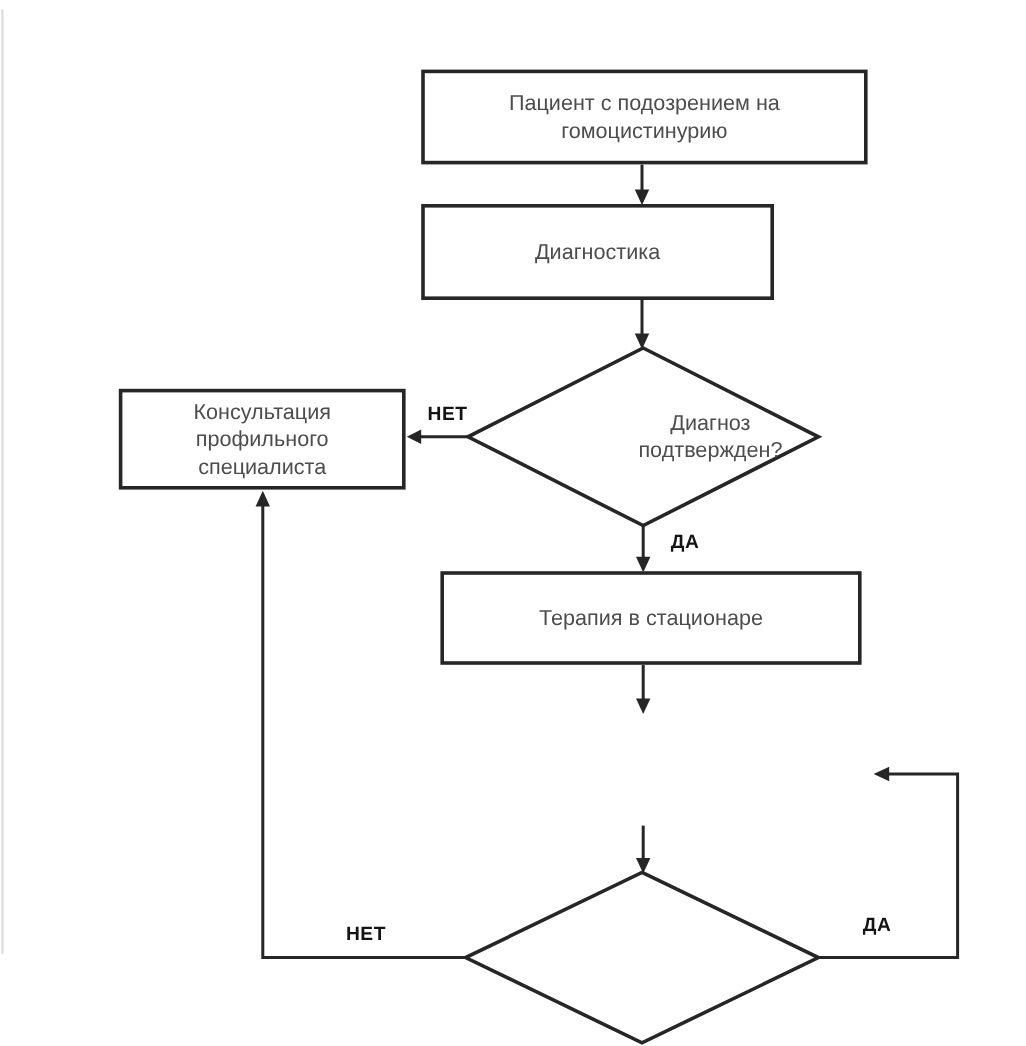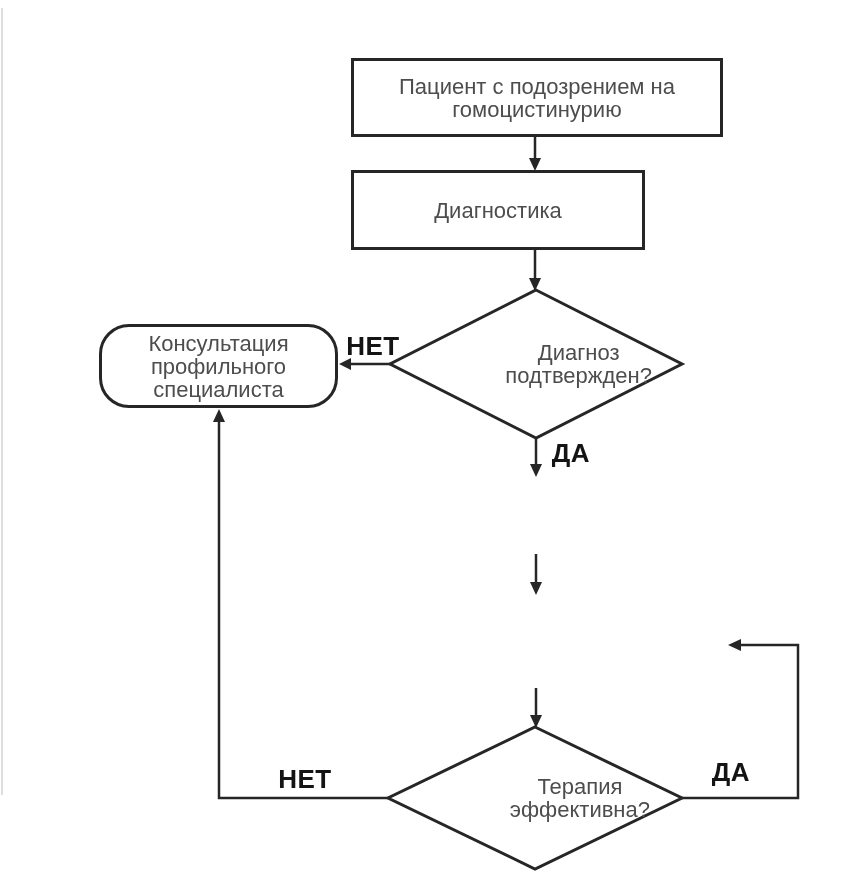--- a/index.html
+++ b/index.html
@@ -27,46 +27,46 @@
     box-sizing: border-box;
     background: #ffffff;
     border: 3px solid #262626;
     display: flex;
     align-items: center;
     justify-content: center;
     text-align: center;
   }
   .node-label, .diamond-label {
     white-space: pre-line;
-    font-size: 22px;
+    font-size: 18px;
     line-height: 23px;
     color: #4d4d4d;
     text-align: center;
   }
   .diamond-text {
     position: absolute;
     display: flex;
     align-items: center;
     justify-content: flex-end;
     text-align: center;
     pointer-events: none;
   }
   .edge-label {
     position: absolute;
     transform: translate(-50%, -50%);
     font-weight: bold;
-    font-size: 26px;
+    font-size: 16px;
     color: #141414;
     letter-spacing: 0.5px;
     white-space: nowrap;
   }
   
   #node-start    { left: 351px; top: 58px;  width: 372px; height: 79px; }
   #node-diag     { left: 351px; top: 170px; width: 294px; height: 80px; }
-  #node-consult  { left: 99px;  top: 324px; width: 239px; height: 84px; border-radius: 30px; }
+  #node-consult  { left: 99px;  top: 324px; width: 239px; height: 84px; }
   #node-therapy  { left: 367px; top: 476px; width: 351px; height: 78px; }
   #node-followup { left: 368px; top: 594px; width: 359px; height: 94px; }
   #dtext-confirmed { left: 420px; top: 326px; width: 232px; height: 76px; }
   #dtext-effective { left: 420px; top: 760px; width: 230px; height: 76px; }
   #label-confirmed-no  { left: 373px; top: 346px; }
   #label-confirmed-yes { left: 571px; top: 453px; }
   #label-effective-no  { left: 305px; top: 779px; }
   #label-effective-yes { left: 731px; top: 772px; }
 </style>
 </head>
@@ -118,30 +118,29 @@
   <div class="node" id="node-diag">
     <span class="node-label">Диагностика</span>
   </div>
 
   <div class="node" id="node-consult">
     <span class="node-label">Консультация
 профильного
 специалиста</span>
   </div>
 
+  <div class="node" id="node-therapy">
+    <span class="node-label">Терапия в стационаре</span>
+  </div>
 
 
   <div class="diamond-text" id="dtext-confirmed">
     <span class="diamond-label">Диагноз
 подтвержден?</span>
   </div>
 
-  <div class="diamond-text" id="dtext-effective">
-    <span class="diamond-label">Терапия
-эффективна?</span>
-  </div>
 
   <span class="edge-label" id="label-confirmed-no">НЕТ</span>
   <span class="edge-label" id="label-confirmed-yes">ДА</span>
   <span class="edge-label" id="label-effective-no">НЕТ</span>
   <span class="edge-label" id="label-effective-yes">ДА</span>
 
 </div>
 
 </body></html>

